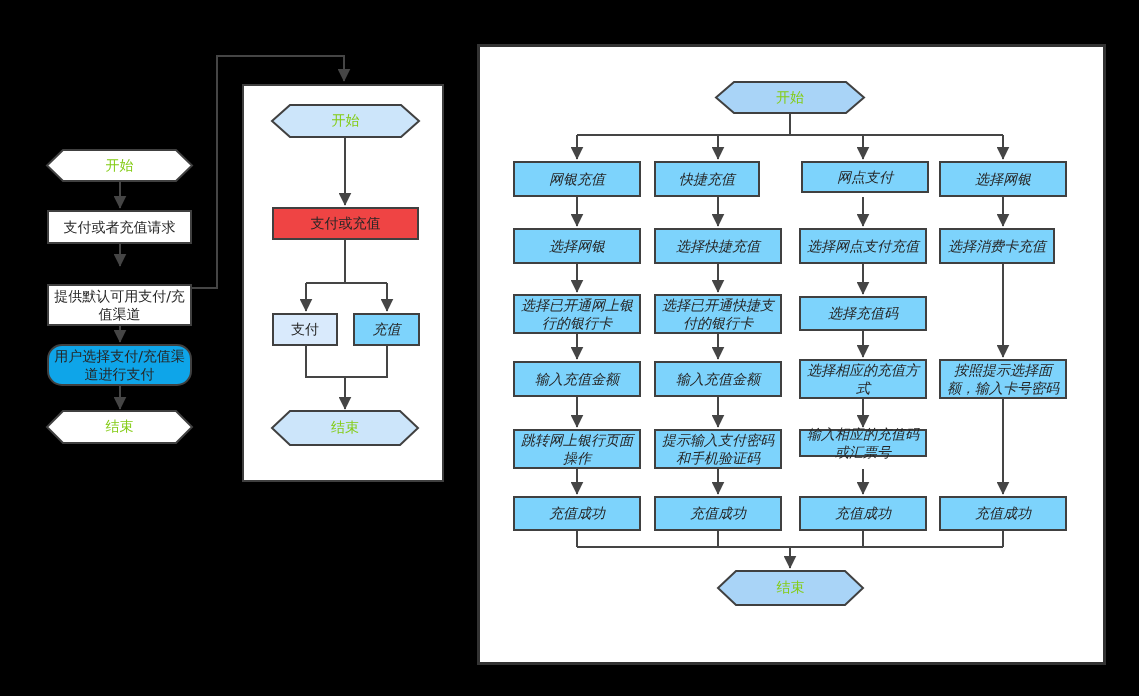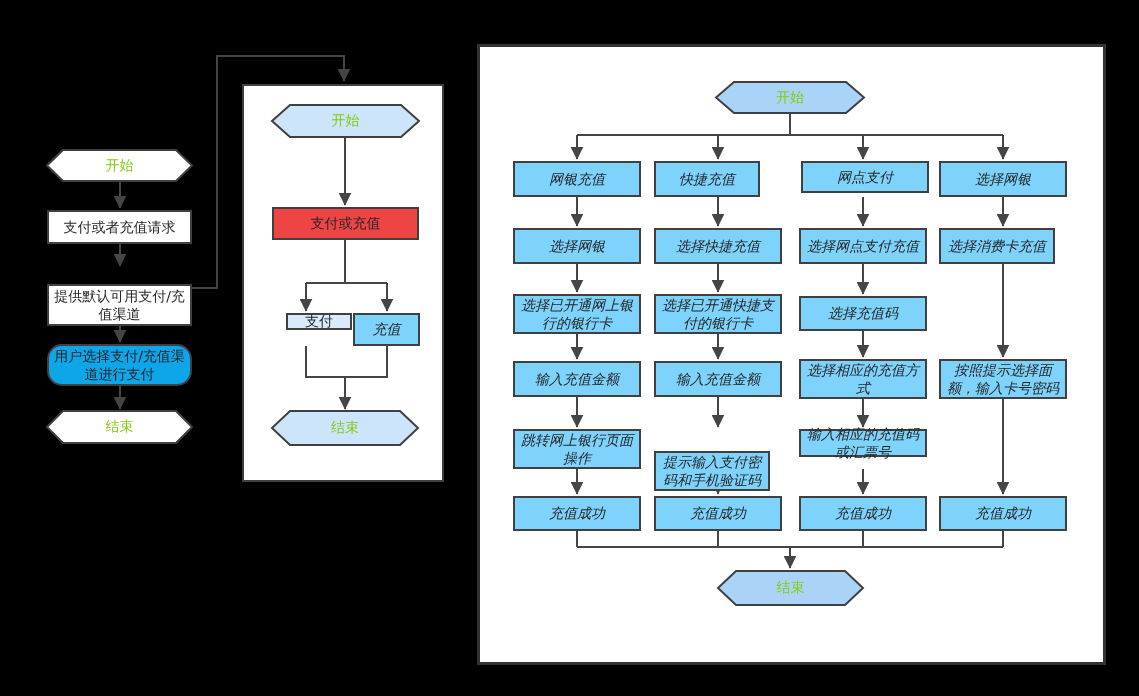--- a/index.html
+++ b/index.html
@@ -107,38 +107,38 @@
 </svg>
 
 <div class="hexlabel" style="left:47px;top:150px;width:145px;height:31px">开始</div>
 <div class="node f-white" style="left:47px;top:210px;width:145px;height:34px">支付或者充值请求</div>
 <div class="node f-white" style="left:47px;top:284px;width:145px;height:42px">提供默认可用支付/充值渠道</div>
 <div class="node f-blue-left" style="left:47px;top:344px;width:145px;height:42px">用户选择支付/充值渠道进行支付</div>
 <div class="hexlabel" style="left:47px;top:411px;width:145px;height:32px">结束</div>
 
 <div class="hexlabel" style="left:272px;top:105px;width:147px;height:32px">开始</div>
 <div class="node f-blue-light" style="left:272px;top:207px;width:147px;height:33px">支付或充值</div>
-<div class="node f-blue-lighter" style="left:286px;top:313px;width:66px;height:17px">支付</div>
+<div class="node f-blue-lighter" style="left:272px;top:313px;width:66px;height:33px">支付</div>
 <div class="node f-blue-med" style="left:353px;top:313px;width:67px;height:33px">充值</div>
 <div class="hexlabel" style="left:272px;top:411px;width:146px;height:34px">结束</div>
 
 <div class="hexlabel" style="left:716px;top:82px;width:148px;height:31px">开始</div>
 
 <div class="node f-blue-med" style="left:513px;top:161px;width:128px;height:36px">网银充值</div>
 <div class="node f-blue-med" style="left:513px;top:228px;width:128px;height:36px">选择网银</div>
 <div class="node f-blue-med" style="left:513px;top:294px;width:128px;height:40px">选择已开通网上银行的银行卡</div>
 <div class="node f-blue-med" style="left:513px;top:361px;width:128px;height:36px">输入充值金额</div>
 <div class="node f-blue-med" style="left:513px;top:429px;width:128px;height:40px">跳转网上银行页面操作</div>
 <div class="node f-blue-med" style="left:513px;top:496px;width:128px;height:35px">充值成功</div>
 
 <div class="node f-blue-med" style="left:654px;top:161px;width:106px;height:36px">快捷充值</div>
 <div class="node f-blue-med" style="left:654px;top:228px;width:128px;height:36px">选择快捷充值</div>
 <div class="node f-blue-med" style="left:654px;top:294px;width:128px;height:40px">选择已开通快捷支付的银行卡</div>
 <div class="node f-blue-med" style="left:654px;top:361px;width:128px;height:36px">输入充值金额</div>
-<div class="node f-blue-med" style="left:654px;top:451px;width:116px;height:40px">提示输入支付密码和手机验证码</div>
+<div class="node f-blue-med" style="left:654px;top:429px;width:128px;height:40px">提示输入支付密码和手机验证码</div>
 <div class="node f-blue-med" style="left:654px;top:496px;width:128px;height:35px">充值成功</div>
 
 <div class="node f-blue-med" style="left:801px;top:161px;width:128px;height:32px">网点支付</div>
 <div class="node f-blue-med" style="left:799px;top:228px;width:128px;height:36px">选择网点支付充值</div>
 <div class="node f-blue-med" style="left:799px;top:296px;width:128px;height:35px">选择充值码</div>
 <div class="node f-blue-med" style="left:799px;top:359px;width:128px;height:40px">选择相应的充值方式</div>
 <div class="node f-blue-med" style="left:799px;top:429px;width:128px;height:28px">输入相应的充值码或汇票号</div>
 <div class="node f-blue-med" style="left:799px;top:496px;width:128px;height:35px">充值成功</div>
 
 <div class="node f-blue-med" style="left:939px;top:161px;width:128px;height:36px">选择网银</div>

